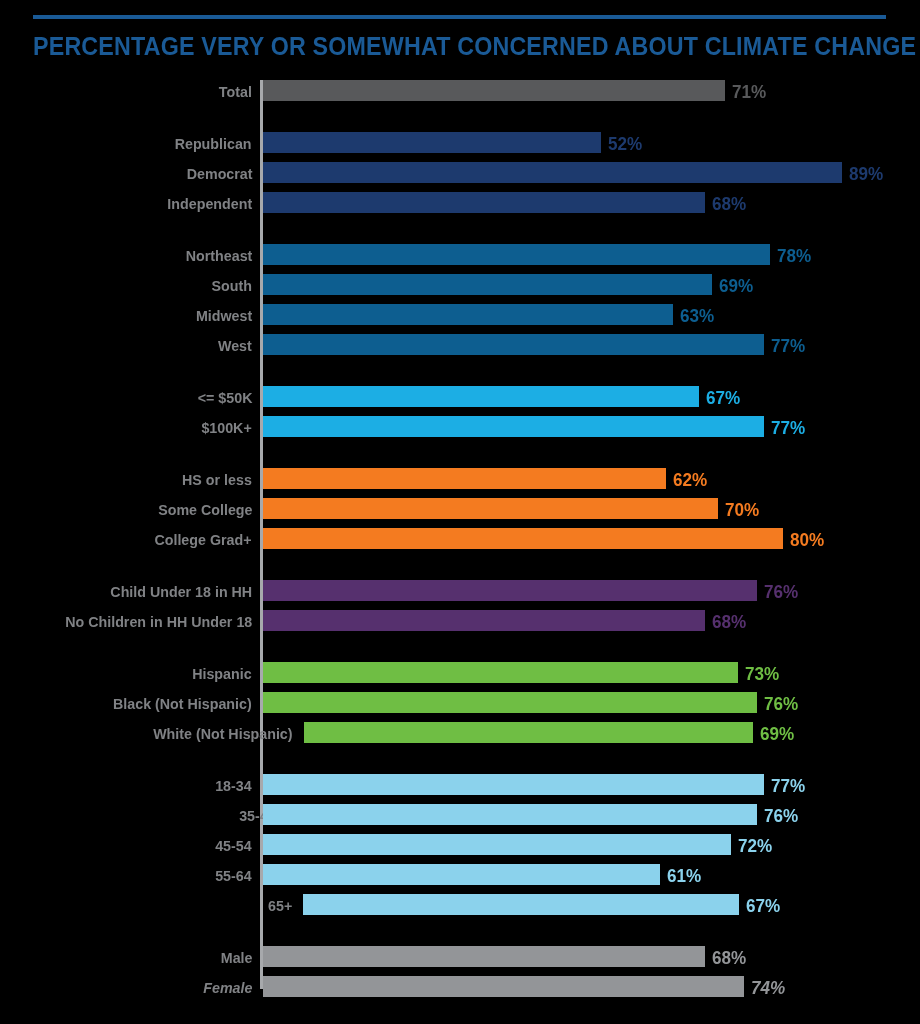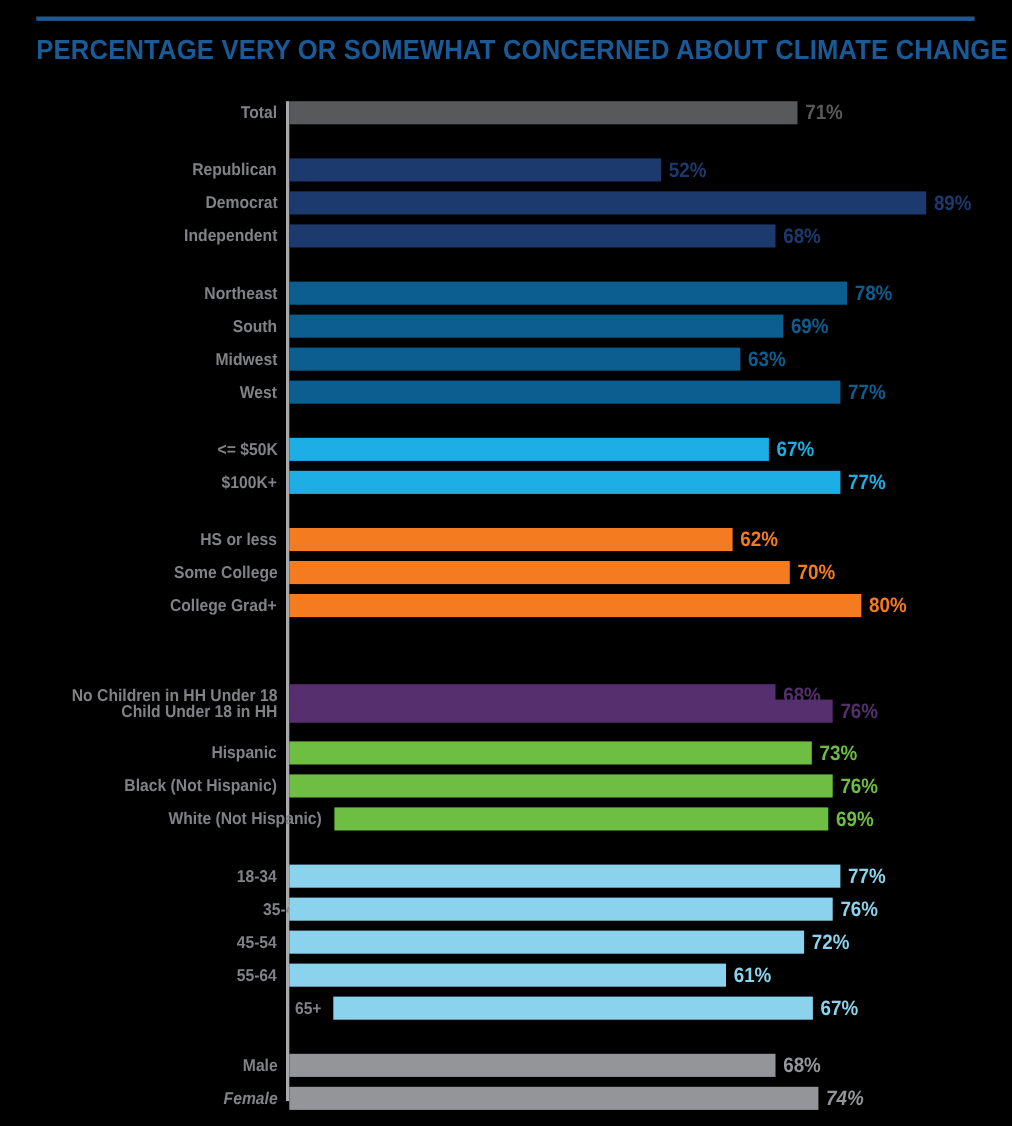--- a/index.html
+++ b/index.html
@@ -41,21 +41,21 @@
     letter-spacing: 0.2px;
     text-transform: uppercase;
     line-height: 30px;
     white-space: nowrap;
     transform: scaleX(0.93);
     transform-origin: left center;
   }
   .plot {
     position: absolute;
     left: 0;
-    top: 92px;
+    top: 80px;
     width: 872px;
     height: 920px;
   }
   .axis-line {
     position: absolute;
     left: 260px;
     top: 0px;
     width: 3px;
     height: 909px;
     background: #A7A9AC;
@@ -200,21 +200,21 @@
             <div class="bar-value" style="left: 462px; color: rgb(244, 123, 32);">70%</div>
           </div>
         </div>
         <div class="row" style="top: 448px;">
           <div class="row-label">College Grad+</div>
           <div class="bar-wrap">
             <div class="bar" style="width: 520px; background: rgb(244, 123, 32);"></div>
             <div class="bar-value" style="left: 527px; color: rgb(244, 123, 32);">80%</div>
           </div>
         </div>
-        <div class="row" style="top: 500px; margin-top: 44px;">
+        <div class="row" style="top: 500px;">
           <div class="row-label">Child Under 18 in HH</div>
           <div class="bar-wrap">
             <div class="bar" style="width: 494px; background: rgb(86, 48, 110);"></div>
             <div class="bar-value" style="left: 501px; color: rgb(86, 48, 110);">76%</div>
           </div>
         </div>
         <div class="row" style="top: 530px;">
           <div class="row-label">No Children in HH Under 18</div>
           <div class="bar-wrap">
             <div class="bar" style="width: 442px; background: rgb(86, 48, 110);"></div>

